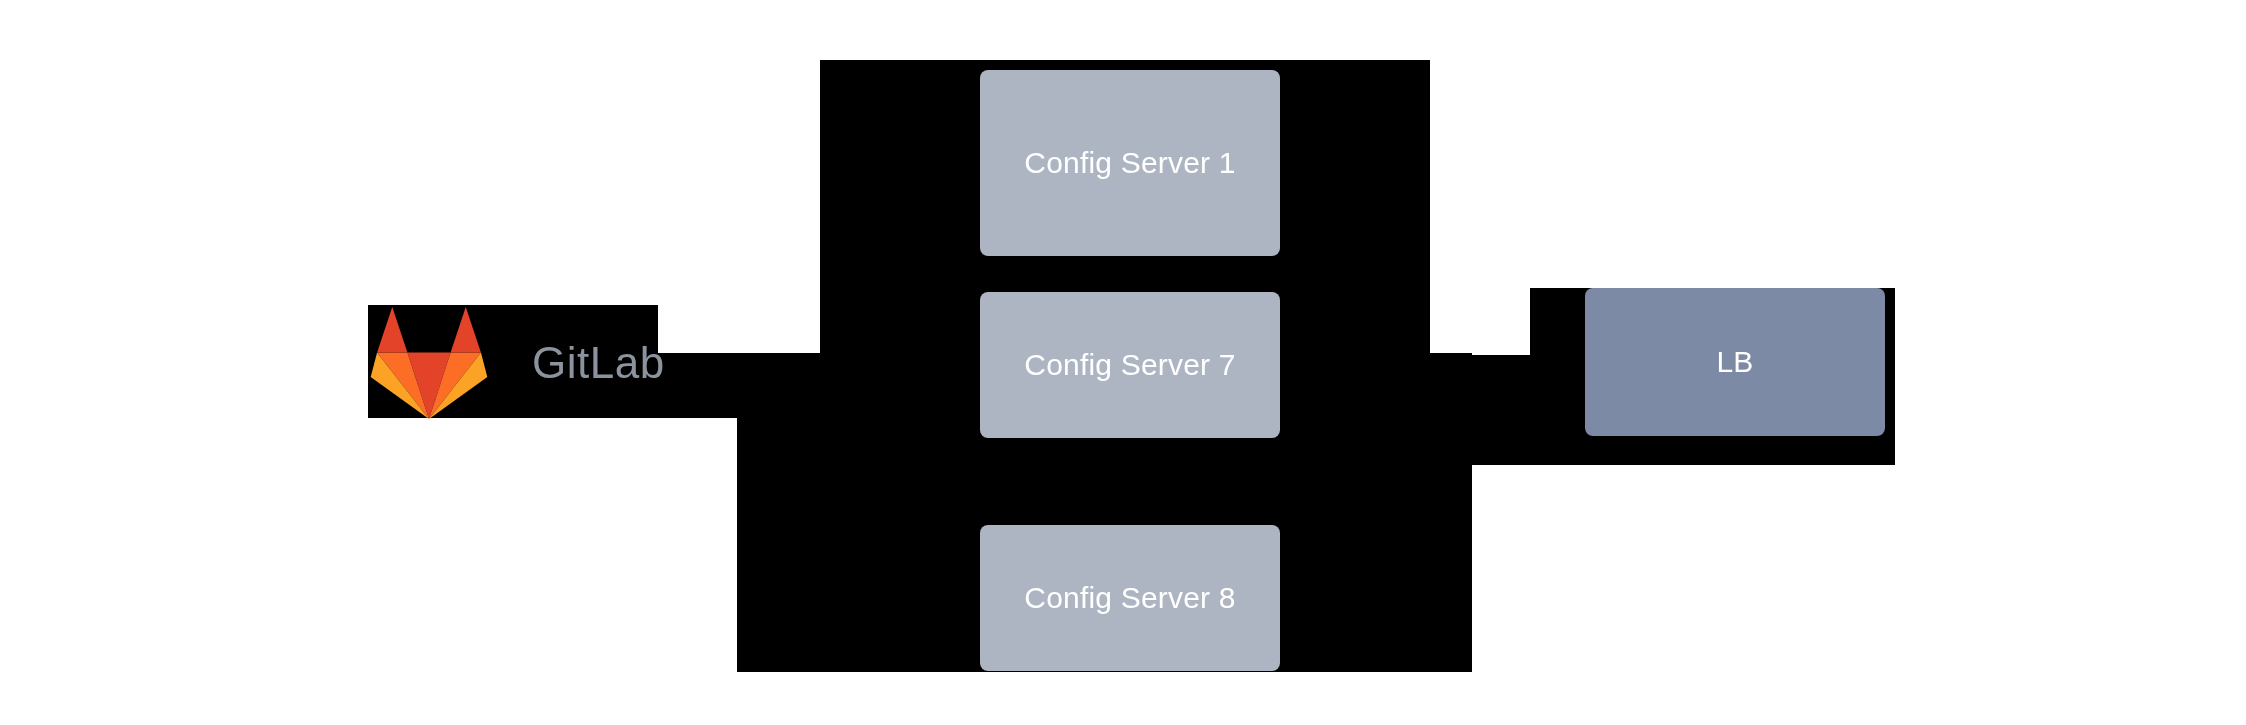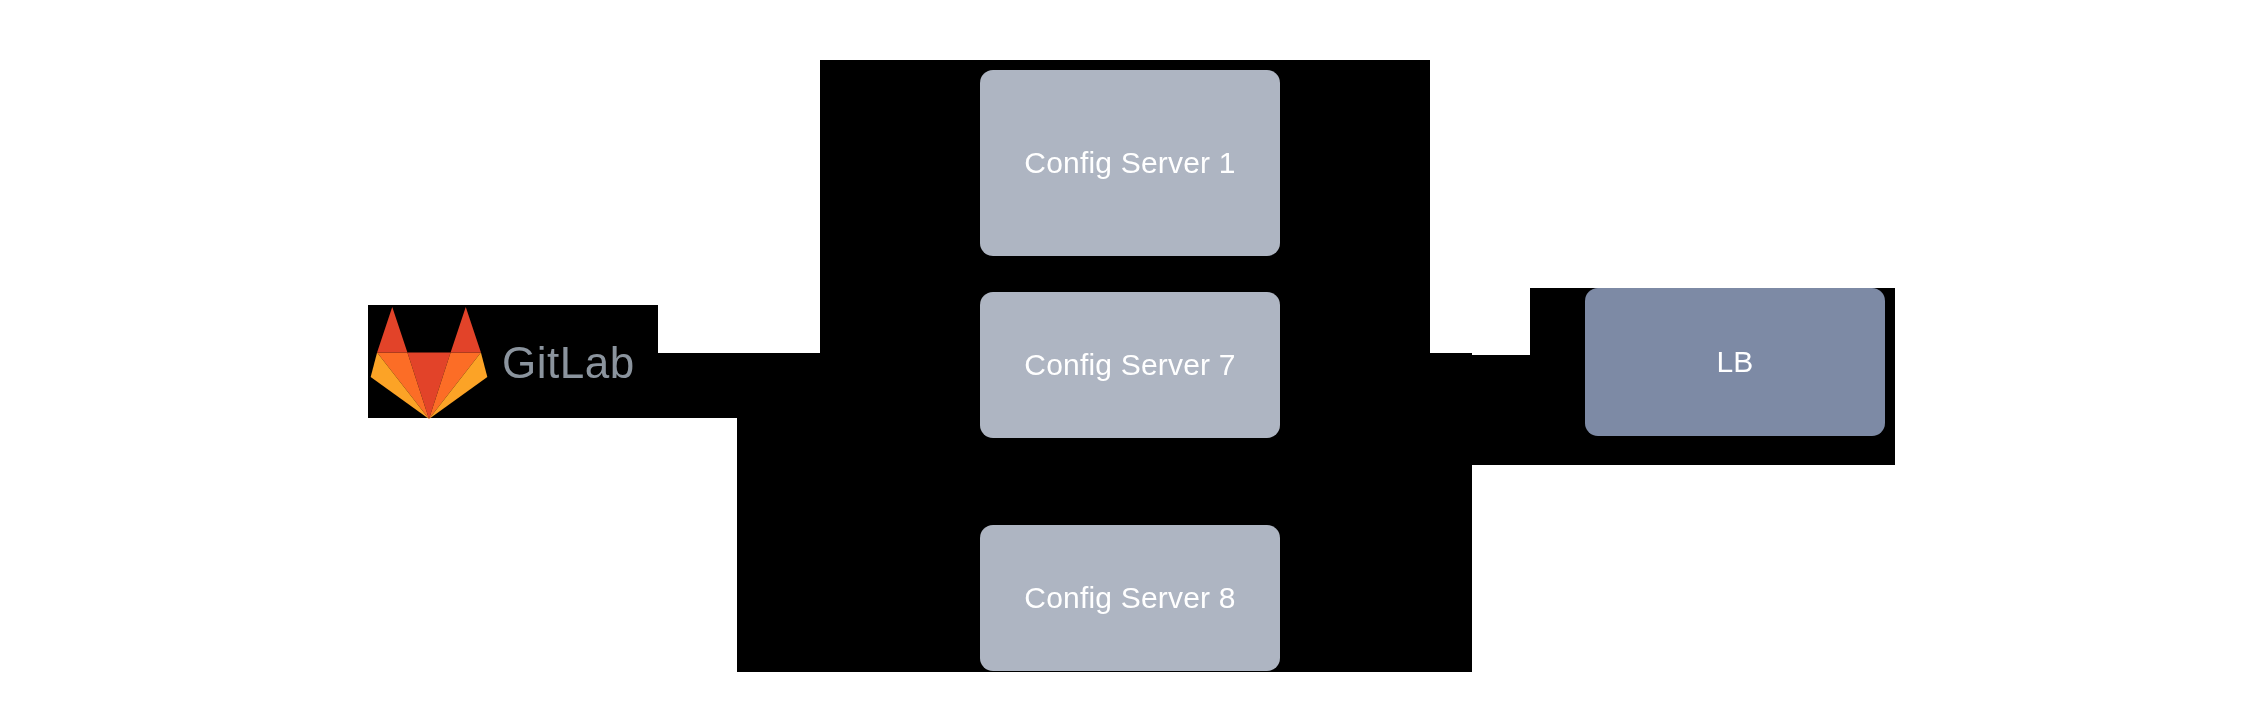--- a/index.html
+++ b/index.html
@@ -27,21 +27,21 @@
     left: 0;
     top: 0;
     width: 2246px;
     height: 725px;
     pointer-events: none;
   }
 
   
   .node {
     position: absolute;
-    border-radius: 13px;
+    border-radius: 8px;
     display: flex;
     align-items: center;
     justify-content: center;
     box-sizing: border-box;
     color: #ffffff;
     font-size: 30px;
     font-weight: 400;
     letter-spacing: 0.2px;
     white-space: nowrap;
   }
@@ -80,20 +80,21 @@
     display: block;
   }
 
   .gitlab-wordmark {
     color: #8b949e;
     font-size: 44px;
     font-weight: 400;
     letter-spacing: 0.5px;
     line-height: 1;
     white-space: nowrap;
+    margin-left: 30px;
   }
 </style>
 </head>
 <body>
 
 <div id="diagram-canvas">
 
   <svg class="connector-layer" viewBox="0 0 2246 725" width="2246" height="725" aria-hidden="true">
 
     <rect x="820" y="60" width="610" height="295" fill="#000000"></rect>

